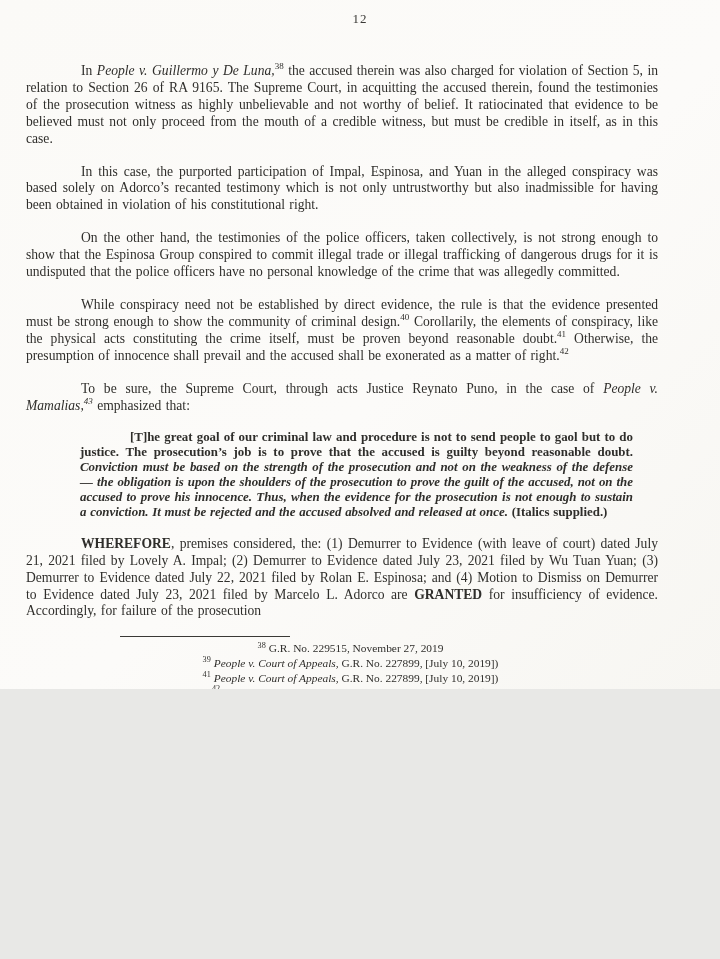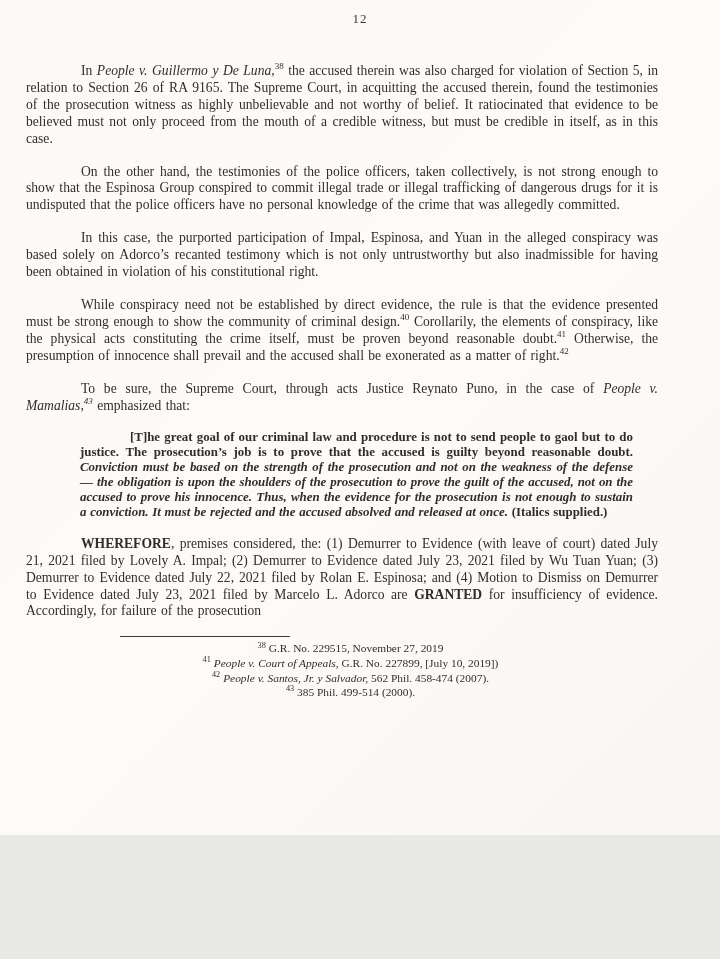--- a/index.html
+++ b/index.html
@@ -1,19 +1,19 @@
 <!DOCTYPE html>
 <html><head>
 <meta charset="utf-8">
 <style>
   html, body { margin: 0; padding: 0; background: #e8e8e6; }
   .page {
     position: relative;
     width: 720px;
-    height: 835px;
+    height: 689px;
     margin: 0 auto;
     background: linear-gradient(135deg, #fbfaf7 0%, #fcfbf9 55%, #f7f6f2 100%);
     color: #2f2e2b;
     font-family: "Liberation Serif", "DejaVu Serif", serif;
     overflow: hidden;
   }
   .page-number {
     text-align: center;
     padding-top: 11px;
     font-size: 13px;
@@ -66,32 +66,33 @@
   }
 </style>
 </head>
 <body>
 
 <div class="page">
   <div class="page-number">12</div>
 
   <div class="content">
       <p class="para"><span>In </span><span class="i">People v. Guillermo y De Luna,</span><sup>38</sup><span> the accused therein was also charged for violation of Section 5, in relation to Section 26 of RA 9165. The Supreme Court, in acquitting the accused therein, found the testimonies of the prosecution witness as highly unbelievable and not worthy of belief. It ratiocinated that evidence to be believed must not only proceed from the mouth of a credible witness, but must be credible in itself, as in this case.</span></p>
+      <p class="para"><span>In this case, the purported participation of Impal, Espinosa, and Yuan in the alleged conspiracy was based solely on Adorco’s recanted testimony which is not only untrustworthy but also inadmissible for having been obtained in violation of his constitutional right.</span></p>
       <p class="para"><span>On the other hand, the testimonies of the police officers, taken collectively, is not strong enough to show that the Espinosa Group conspired to commit illegal trade or illegal trafficking of dangerous drugs for it is undisputed that the police officers have no personal knowledge of the crime that was allegedly committed.</span></p>
-      <p class="para"><span>In this case, the purported participation of Impal, Espinosa, and Yuan in the alleged conspiracy was based solely on Adorco’s recanted testimony which is not only untrustworthy but also inadmissible for having been obtained in violation of his constitutional right.</span></p>
       <p class="para"><span>While conspiracy need not be established by direct evidence, the rule is that the evidence presented must be strong enough to show the community of criminal design.</span><sup>40</sup><span> Corollarily, the elements of conspiracy, like the physical acts constituting the crime itself, must be proven beyond reasonable doubt.</span><sup>41</sup><span> Otherwise, the presumption of innocence shall prevail and the accused shall be exonerated as a matter of right.</span><sup>42</sup></p>
       <p class="para"><span>To be sure, the Supreme Court, through acts Justice Reynato Puno, in the case of </span><span class="i">People v. Mamalias,</span><sup class="i">43</sup><span> emphasized that:</span></p>
       <p class="bq"><span>[T]he great goal of our criminal law and procedure is not to send people to gaol but to do justice. The prosecution’s job is to prove that the accused is guilty beyond reasonable doubt. </span><span class="i">Conviction must be based on the strength of the prosecution and not on the weakness of the defense — the obligation is upon the shoulders of the prosecution to prove the guilt of the accused, not on the accused to prove his innocence. Thus, when the evidence for the prosecution is not enough to sustain a conviction. It must be rejected and the accused absolved and released at once.</span><span> (Italics supplied.)</span></p>
       <p class="para"><span class="b">WHEREFORE</span><span>, premises considered, the: (1) Demurrer to Evidence (with leave of court) dated July 21, 2021 filed by Lovely A. Impal; (2) Demurrer to Evidence dated July 23, 2021 filed by Wu Tuan Yuan; (3) Demurrer to Evidence dated July 22, 2021 filed by Rolan E. Espinosa; and (4) Motion to Dismiss on Demurrer to Evidence dated July 23, 2021 filed by Marcelo L. Adorco are </span><span class="b">GRANTED</span><span> for insufficiency of evidence. Accordingly, for failure of the prosecution</span></p>
     </div>
 
   <div class="footnote-sep"></div>
 
   <div class="footnotes">
       <div class="fn"><sup>38</sup><span>G.R. No. 229515, November 27, 2019</span></div>
+      <div class="fn"><sup>39</sup><span class="i">People v. Court of Appeals,</span><span> G.R. No. 227899, [July 10, 2019])</span></div>
       <div class="fn"><sup>41</sup><span class="i">People v. Court of Appeals,</span><span> G.R. No. 227899, [July 10, 2019])</span></div>
       <div class="fn"><sup>42</sup><span class="i">People v. Santos, Jr. y Salvador,</span><span> 562 Phil. 458-474 (2007).</span></div>
       <div class="fn"><sup>43</sup><span>385 Phil. 499-514 (2000).</span></div>
     </div>
 
   <svg class="signature" width="66" height="92" viewBox="0 0 66 92" fill="none">
     <path d="M40 6 C33 20 25 44 21 60 C18.5 70 24 75 28.5 69 C33 63 30 53 22 53" stroke="#3c5faa" stroke-width="2.6" stroke-linecap="round" fill="none"></path>
     <path d="M24 30 C34 24 45 26 46 34 C47 42 38 45.5 32 42.5 C26.5 39.5 29 33 36 32.5 C44 32 48.5 39 46 49 C43 61 33.5 70 27 65.5 C22.5 62 25.5 55 33 54.5 C40 54 44 58 42.5 64" stroke="#3c5faa" stroke-width="2.4" stroke-linecap="round" fill="none"></path>
   </svg>
 </div>

